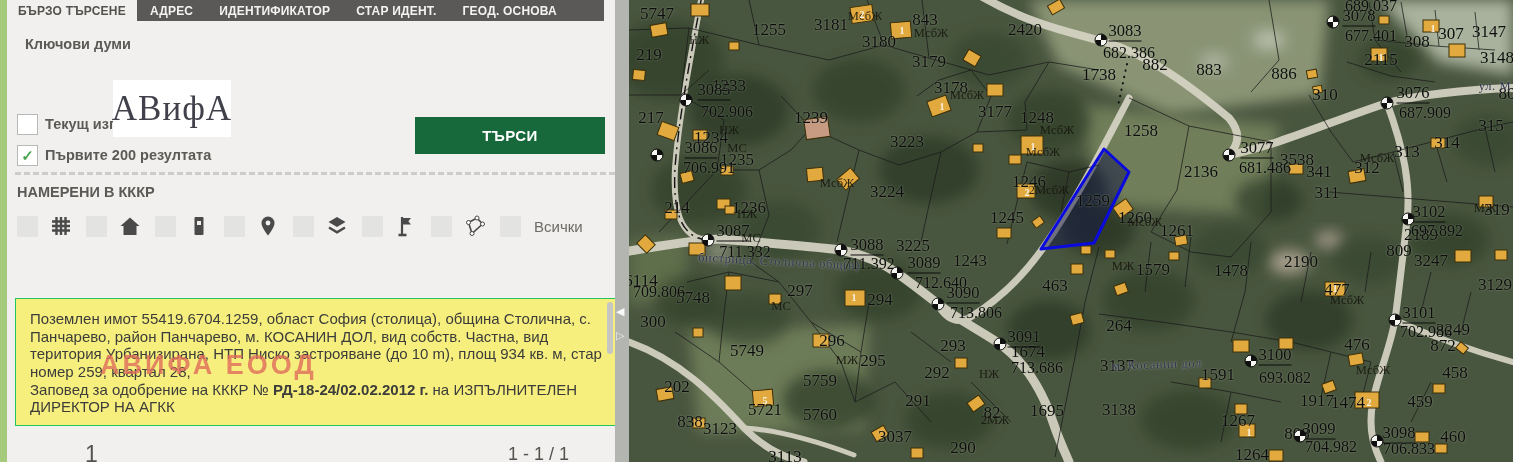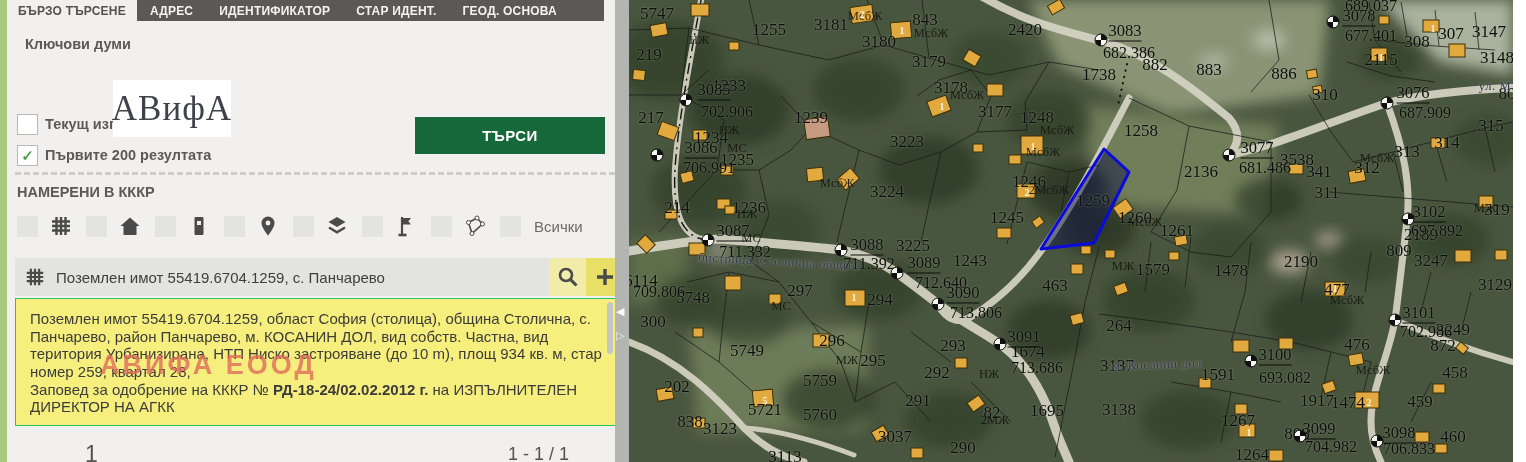--- a/index.html
+++ b/index.html
@@ -166,38 +166,20 @@
             <circle cx="5.5" cy="8.5" r="2" fill="#fff" stroke="#4a4a4a"></circle>
             <circle cx="14" cy="4" r="2" fill="#fff" stroke="#4a4a4a"></circle>
             <circle cx="19.5" cy="10" r="2" fill="#fff" stroke="#4a4a4a"></circle>
             <circle cx="9" cy="19.5" r="2" fill="#fff" stroke="#4a4a4a"></circle>
           </svg>
         </span>
         <span class="fcb"></span>
         <span id="filter-all-label">Всички</span>
       </div>
 
-    <div id="result-row">
-      <span id="result-grid-icon"><svg viewBox="0 0 24 24">
-            <path d="M7.5 3v18M12 3v18M16.5 3v18M3 7.5h18M3 12h18M3 16.5h18" stroke="#4a4a4a" stroke-width="2.4" fill="none"></path>
-          </svg></span>
-      <span id="result-title">Поземлен имот 55419.6704.1259, с. Панчарево</span>
-      <span id="result-spacer"></span>
-      <button class="res-btn" id="zoom-btn">
-          <svg viewBox="0 0 24 24">
-            <circle cx="10" cy="10" r="6" fill="none" stroke="#4a4a4a" stroke-width="2.6"></circle>
-            <path d="M14.6 14.6 L20.5 20.5" stroke="#4a4a4a" stroke-width="3"></path>
-          </svg>
-        </button>
-      <button class="res-btn" id="add-btn">
-          <svg viewBox="0 0 24 24">
-            <path d="M12 4v16M4 12h16" stroke="#4a4a4a" stroke-width="3.4"></path>
-          </svg>
-        </button>
-    </div>
 
     <div id="detail-box">
       <p><span>Поземлен имот 55419.6704.1259, област София (столица), община Столична, с. Панчарево, район Панчарево, м. КОСАНИН ДОЛ, вид собств. Частна, вид територия Урбанизирана, НТП Ниско застрояване (до 10 m), площ 934 кв. м, стар номер 259, квартал 28,</span></p>
       <p>
         <span>Заповед за одобрение на КККР № </span><b>РД-18-24/02.02.2012 г.</b><span> на ИЗПЪЛНИТЕЛЕН ДИРЕКТОР НА АГКК</span>
       </p>
     </div>
     <div id="wm-text">АВИФА ЕООД</div>
 
     <span id="pg-num">1</span>

